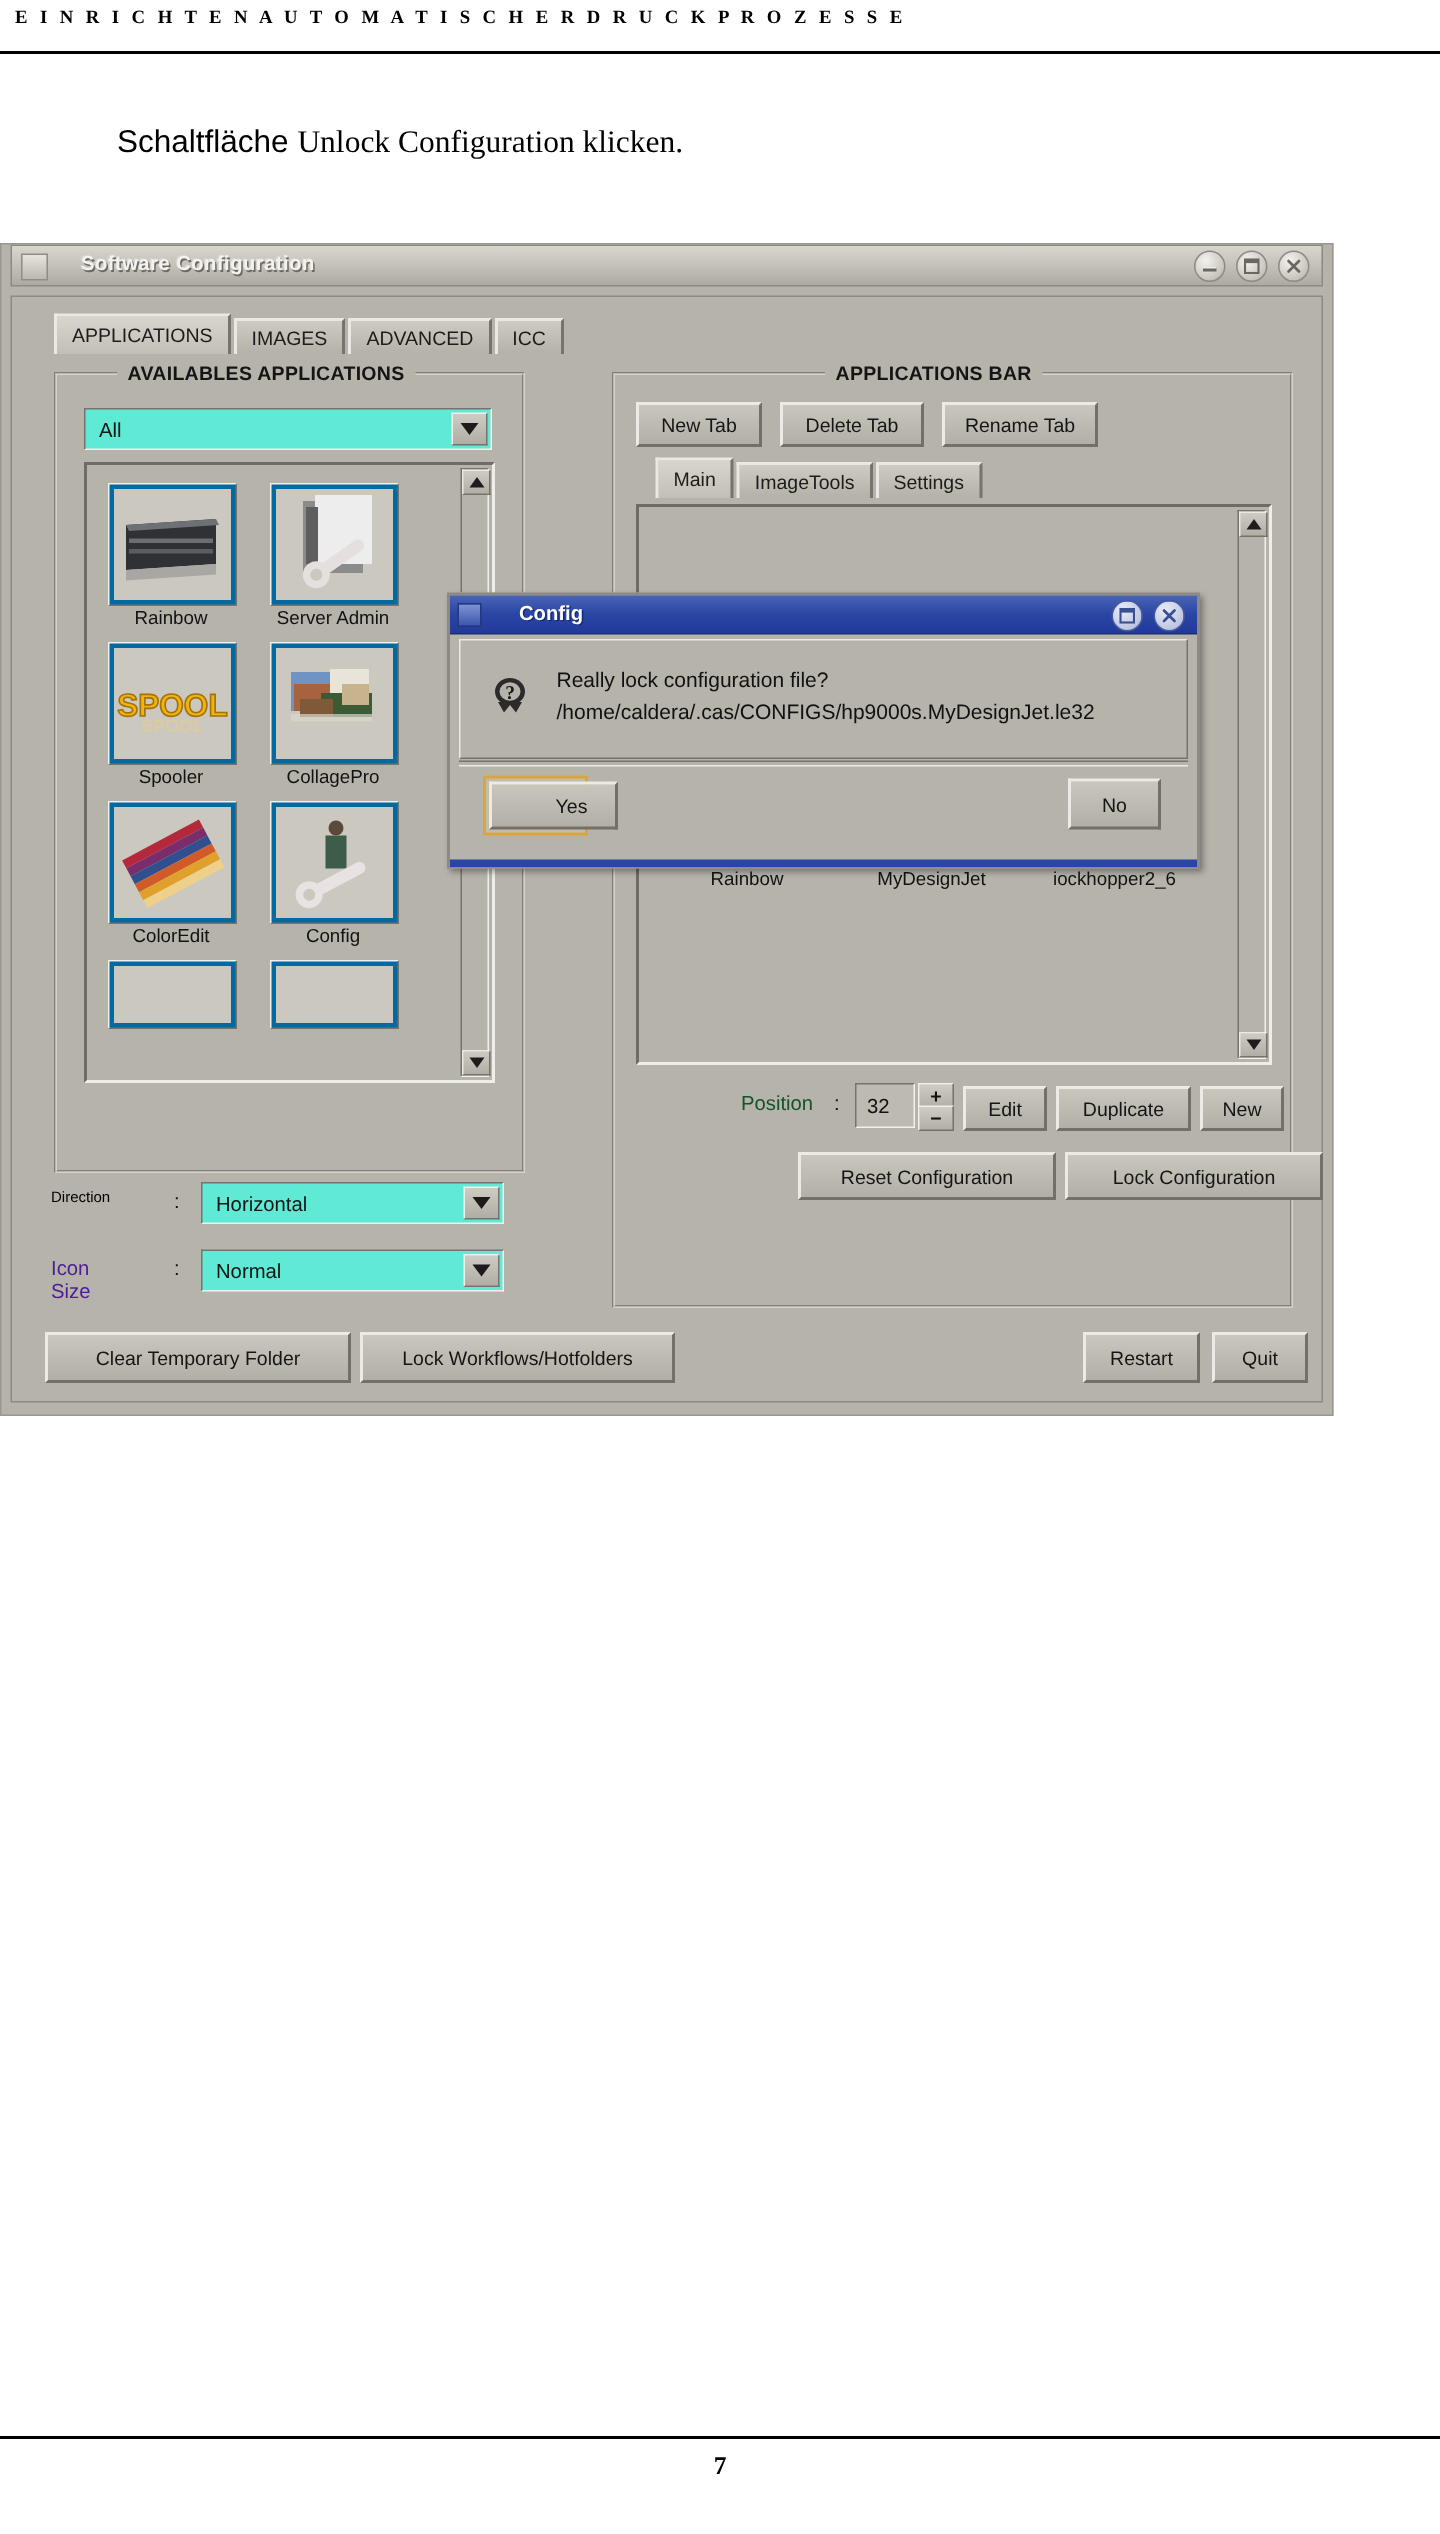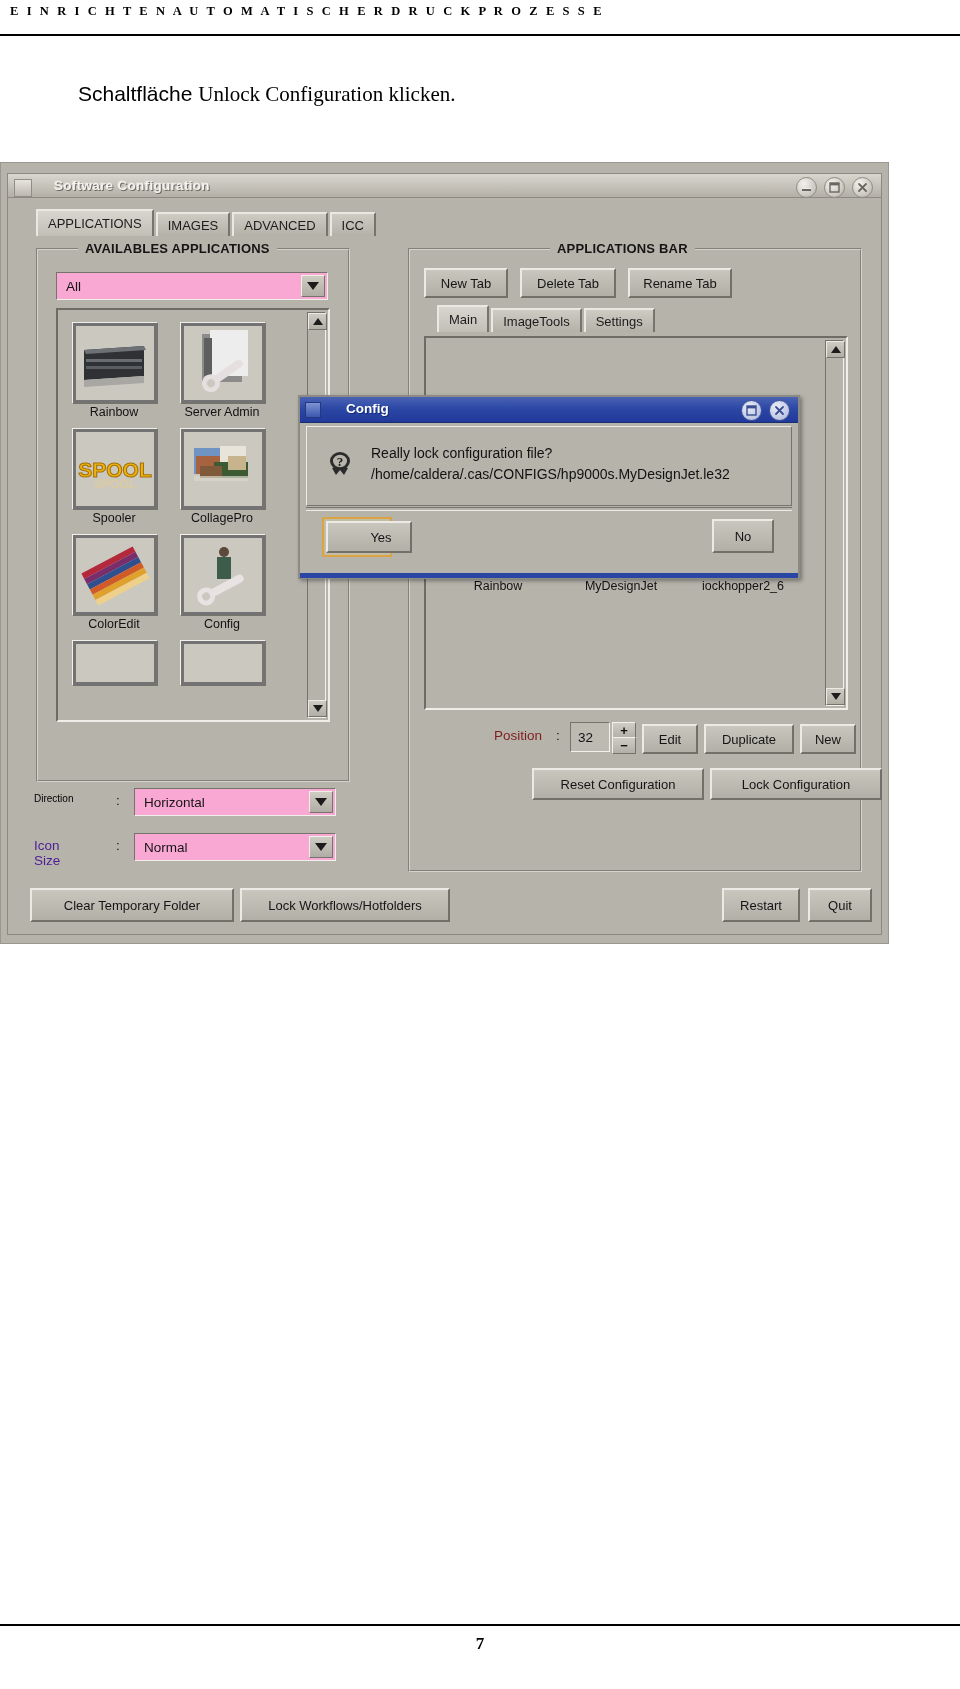--- a/index.html
+++ b/index.html
@@ -24,21 +24,21 @@
   .shot{position:absolute;left:0px;top:162px;width:887px;height:780px;
         background:#b6b3ab;border:1px solid #9b978f;overflow:hidden;}
   .in{border-top:2px solid #6f6c66;border-left:2px solid #6f6c66;
       border-right:2px solid #efede8;border-bottom:2px solid #efede8;}
   .thin-out{border-top:1px solid #f2f0ea;border-left:1px solid #f2f0ea;
        border-right:1px solid #76736d;border-bottom:1px solid #76736d;}
   .thin-in{border-top:1px solid #76736d;border-left:1px solid #76736d;
        border-right:1px solid #f2f0ea;border-bottom:1px solid #f2f0ea;}
 
   
-  .titlebar{position:absolute;left:6px;top:10px;width:873px;height:26px;
+  .titlebar{position:absolute;left:6px;top:0;width:873px;height:26px;
      background:linear-gradient(180deg,#d9d6cf 0%,#c6c3bb 45%,#aeaaa2 100%);
      border:1px solid #8d8a83;text-align:right;}
   .title-grip{position:absolute;left:6px;top:5px;width:16px;height:16px;
      background:linear-gradient(180deg,#e7e4dd,#bcb8b0);border:1px solid #908d86;}
   .title-text{position:absolute;left:46px;top:4px;font-size:13.5px;font-weight:bold;
      color:#f4f2ee;text-shadow:1px 1px 0 #6d6a64, -1px -1px 0 #d7d4cd;letter-spacing:.3px;}
   .wbtns{position:absolute;right:8px;top:3px;display:flex;gap:7px;}
   .wbtn{width:19px;height:19px;border-radius:50%;
      background:radial-gradient(circle at 35% 30%,#f4f2ee,#c8c5bd 70%,#a9a59d);
      border:1px solid #8e8b84;display:flex;align-items:center;justify-content:center;}
@@ -55,36 +55,36 @@
      border-top:2px solid #eae8e2;border-left:2px solid #eae8e2;
      border-right:2px solid #77746e;margin-right:2px;}
   .tab.active{background:linear-gradient(180deg,#d8d5ce,#c2bfb7);height:25px;font-weight:normal;}
 
   
   .group{position:absolute;border:2px groove #d6d3cb;}
   .group-title{position:absolute;top:-9px;left:40px;background:#b6b3ab;padding:0 7px;
      font-size:13px;font-weight:bold;color:#151515;letter-spacing:.2px;}
 
   
-  .combo{position:absolute;background:#f9a8d4;display:flex;align-items:center;text-align:right;}
+  .combo{position:absolute;background:#5eead4;display:flex;align-items:center;text-align:right;}
   .combo span{padding-left:9px;font-size:13.5px;color:#151515;}
   .combo .arrow{position:absolute;right:2px;top:2px;bottom:2px;width:22px;
      background:linear-gradient(180deg,#cfccc4,#b0ada5);
      display:flex;align-items:center;justify-content:center;}
   .tri-d{width:0;height:0;border-left:6px solid transparent;border-right:6px solid transparent;
      border-top:8px solid #1b1b1b;}
 
   
   .btn{position:absolute;background:linear-gradient(180deg,#c9c6be,#b2afa7);
      display:flex;align-items:center;justify-content:center;font-size:13px;color:#151515;
      border-top:2px solid #eceae4;border-left:2px solid #eceae4;
      border-right:2px solid #737069;border-bottom:2px solid #737069;}
 
   
-  .icell{position:absolute;background:#737373;}
+  .icell{position:absolute;background:#0369a1;}
   .icell .pad{position:absolute;inset:3px;background:#cbc8c0;}
   .icap{position:absolute;text-align:center;font-size:12.5px;color:#121212;white-space:nowrap;}
 
   
   .vsb{position:absolute;width:17px;background:#b6b3ab;}
   .vsb .sbtn{position:absolute;left:0;width:17px;height:15px;
      background:linear-gradient(180deg,#cecbc3,#b1aea6);
      border-top:1px solid #edeae4;border-left:1px solid #edeae4;
      border-right:1px solid #76736d;border-bottom:1px solid #76736d;
      display:flex;align-items:center;justify-content:center;}
@@ -402,21 +402,21 @@
           <div class="sbtn" style="top:0;">
               <i class="tri-u"></i>
             </div>
           <div class="sbtn" style="bottom:0;">
               <i class="tri-dn"></i>
             </div>
         </div>
       </div>
 
       <div style="position:absolute;left:84px;top:472px;">
-        <span style="position:absolute;left:0;top:6px;font-size:13.5px;color:#7f1d1d;">Position</span>
+        <span style="position:absolute;left:0;top:6px;font-size:13.5px;color:#14532d;">Position</span>
         <span style="position:absolute;left:62px;top:6px;font-size:13.5px;color:#121212;">:</span>
         <div class="thin-in" style="position:absolute;left:76px;top:0;width:40px;height:30px;background:#bdbab2;display:flex;align-items:center;padding-left:7px;box-sizing:border-box;font-size:13.5px;color:#121212;">
           <span>32</span>
         </div>
         <div class="thin-out" style="position:absolute;left:118px;top:0;width:22px;height:15px;background:linear-gradient(180deg,#cfccc4,#b2afa7);display:flex;align-items:center;justify-content:center;font-size:13px;font-weight:bold;color:#111;">
             <span>+</span>
           </div>
         <div class="thin-out" style="position:absolute;left:118px;top:15px;width:22px;height:15px;background:linear-gradient(180deg,#cfccc4,#b2afa7);display:flex;align-items:center;justify-content:center;font-size:13px;font-weight:bold;color:#111;">
             <span>−</span>
           </div>

